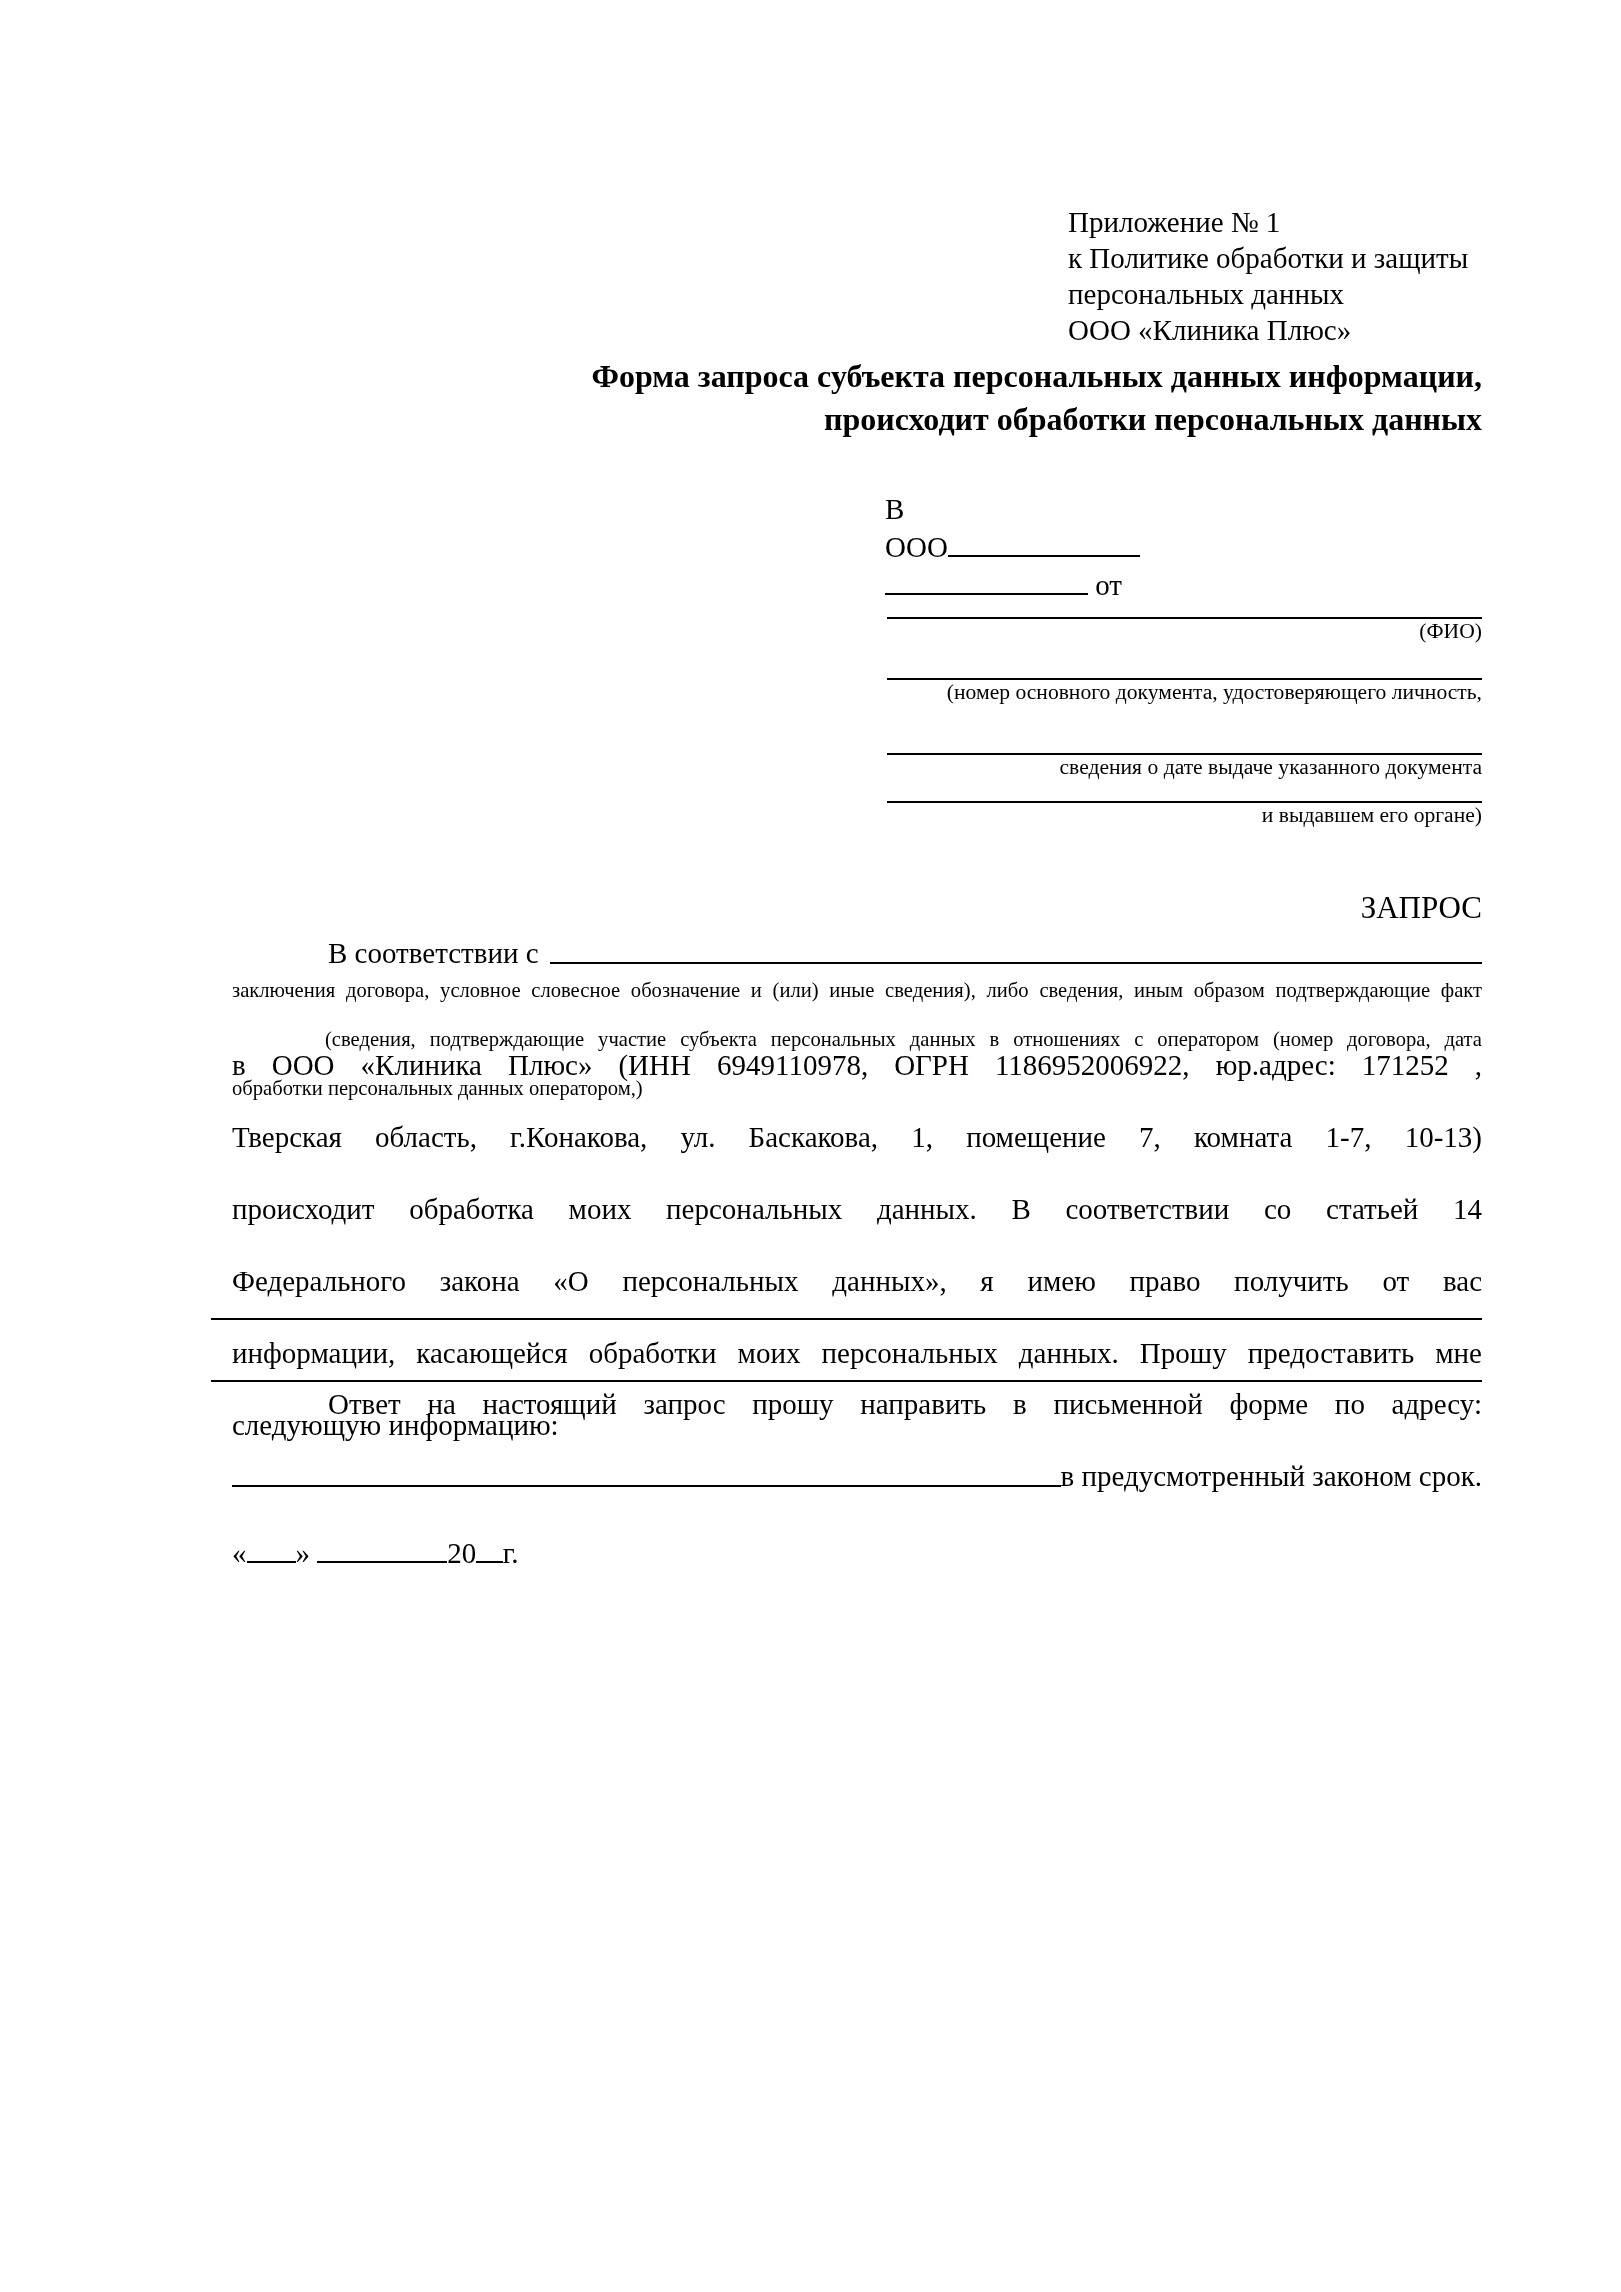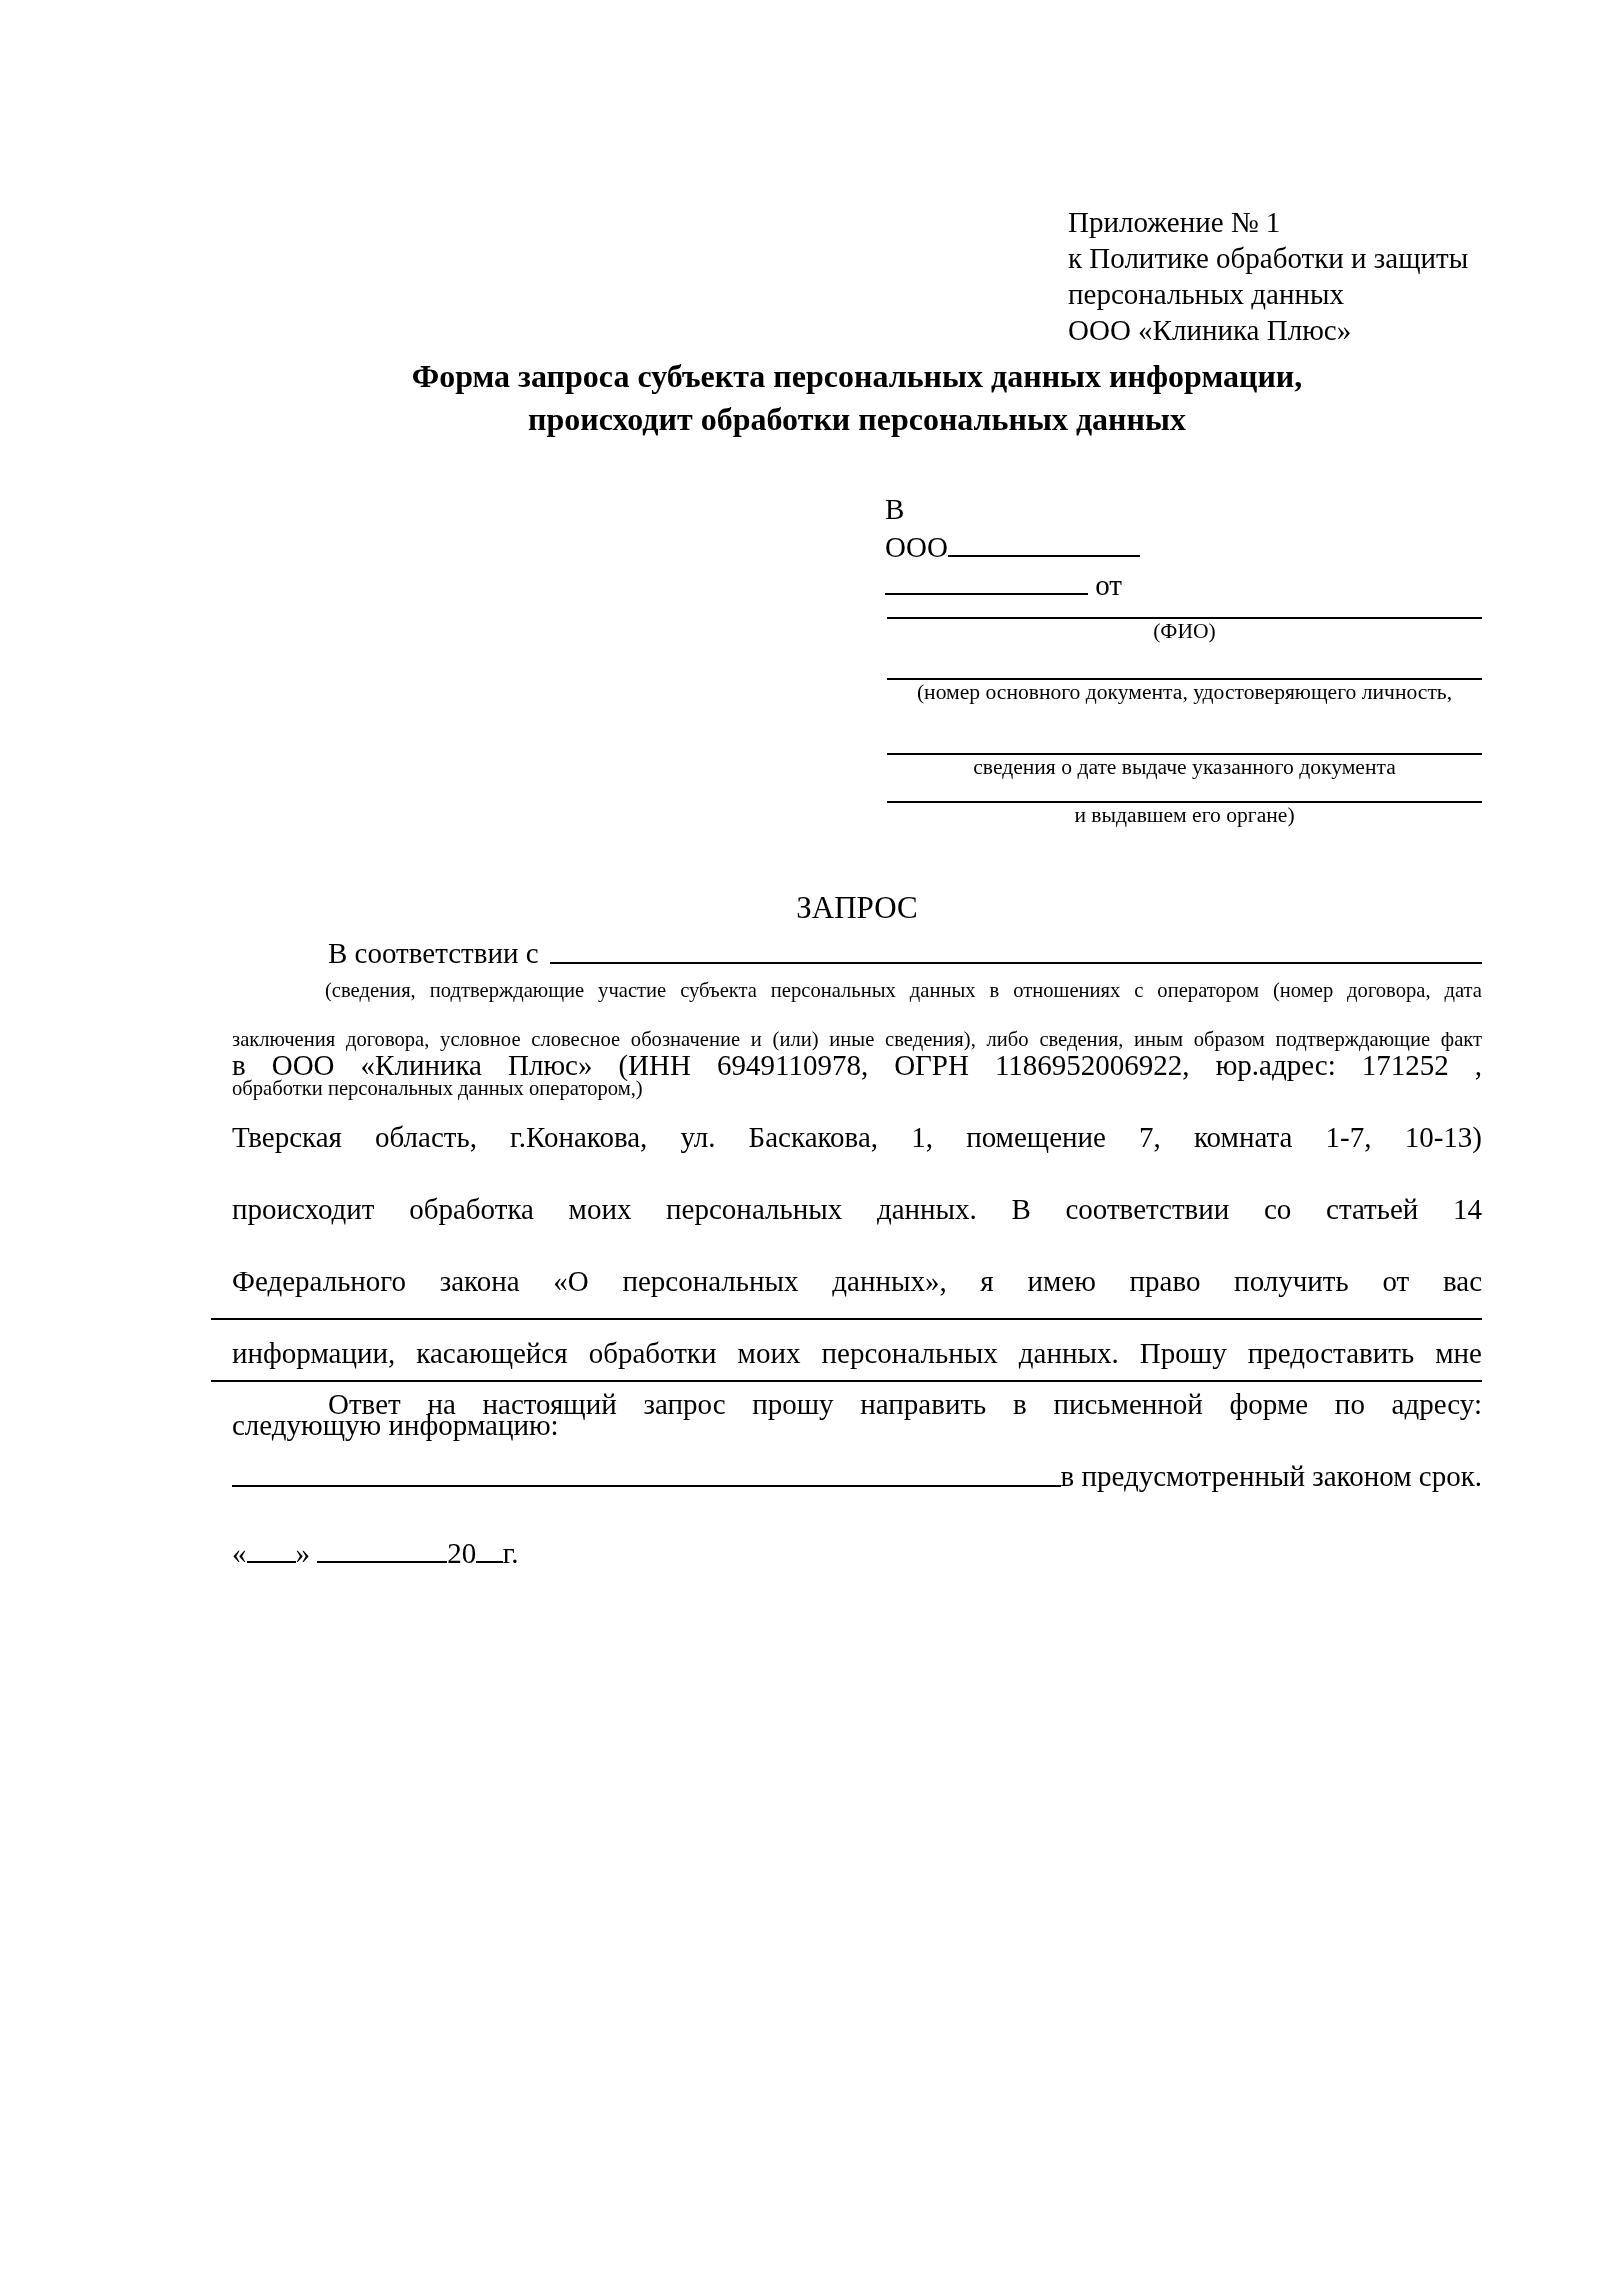--- a/index.html
+++ b/index.html
@@ -10,21 +10,21 @@
     background:#ffffff;
     color:#000;
     font-family:"Liberation Serif", serif;
     overflow:hidden;
   }
   .abs{position:absolute;}
   .body-text{font-size:29px;line-height:36px;}
   .small-text{font-size:20.6px;line-height:24.5px;}
   .caption-text{font-size:21.6px;line-height:25.5px;}
   .bold{font-weight:bold;}
-  .center{text-align:center;}
+  .center{text-align:right;}
   
   .jline{text-align:justify;}
   .jline::after{content:"";display:inline-block;width:100%;height:0;}
   
   .ul{display:inline-block;height:0;border-bottom:2px solid #000;vertical-align:baseline;}
   
   .wline{border-top:2px solid #000;height:0;}
   .flexline{display:flex;}
   .flexline .fill{flex:1;height:27.4px;border-bottom:2px solid #000;}
   .flexline .txt{white-space:nowrap;}
@@ -75,22 +75,22 @@
 
   <div class="abs center body-text" style="left:232px;top:890px;width:1250px;font-size:31px;">ЗАПРОС</div>
 
   <div class="abs body-text flexline" style="left:232px;top:935px;width:1250px;">
     <span class="txt" style="margin-left:96px;">В соответствии с</span>
     <span style="width:11.8px;"></span>
     <span class="fill"></span>
   </div>
 
   <div class="abs small-text" style="left:232px;top:978px;width:1250px;">
+    <div class="jline">заключения договора, условное словесное обозначение и (или) иные сведения), либо сведения, иным образом подтверждающие факт</div>
     <div class="jline" style="text-indent:93px;">(сведения, подтверждающие участие субъекта персональных данных в отношениях с оператором (номер договора, дата</div>
-    <div class="jline">заключения договора, условное словесное обозначение и (или) иные сведения), либо сведения, иным образом подтверждающие факт</div>
     <div>обработки персональных данных оператором,)</div>
   </div>
 
   <div class="abs body-text" style="left:232px;top:1047px;width:1250px;">
     <div class="jline">в ООО «Клиника Плюс» (ИНН 6949110978, ОГРН 1186952006922, юр.адрес: 171252 ,</div>
     <div class="jline">Тверская область, г.Конакова, ул. Баскакова, 1, помещение 7, комната 1-7, 10-13)</div>
     <div class="jline">происходит обработка моих персональных данных. В соответствии со статьей 14</div>
     <div class="jline">Федерального закона «О персональных данных», я имею право получить от вас</div>
     <div class="jline">информации, касающейся обработки моих персональных данных. Прошу предоставить мне</div>
     <div>следующую информацию:</div>

